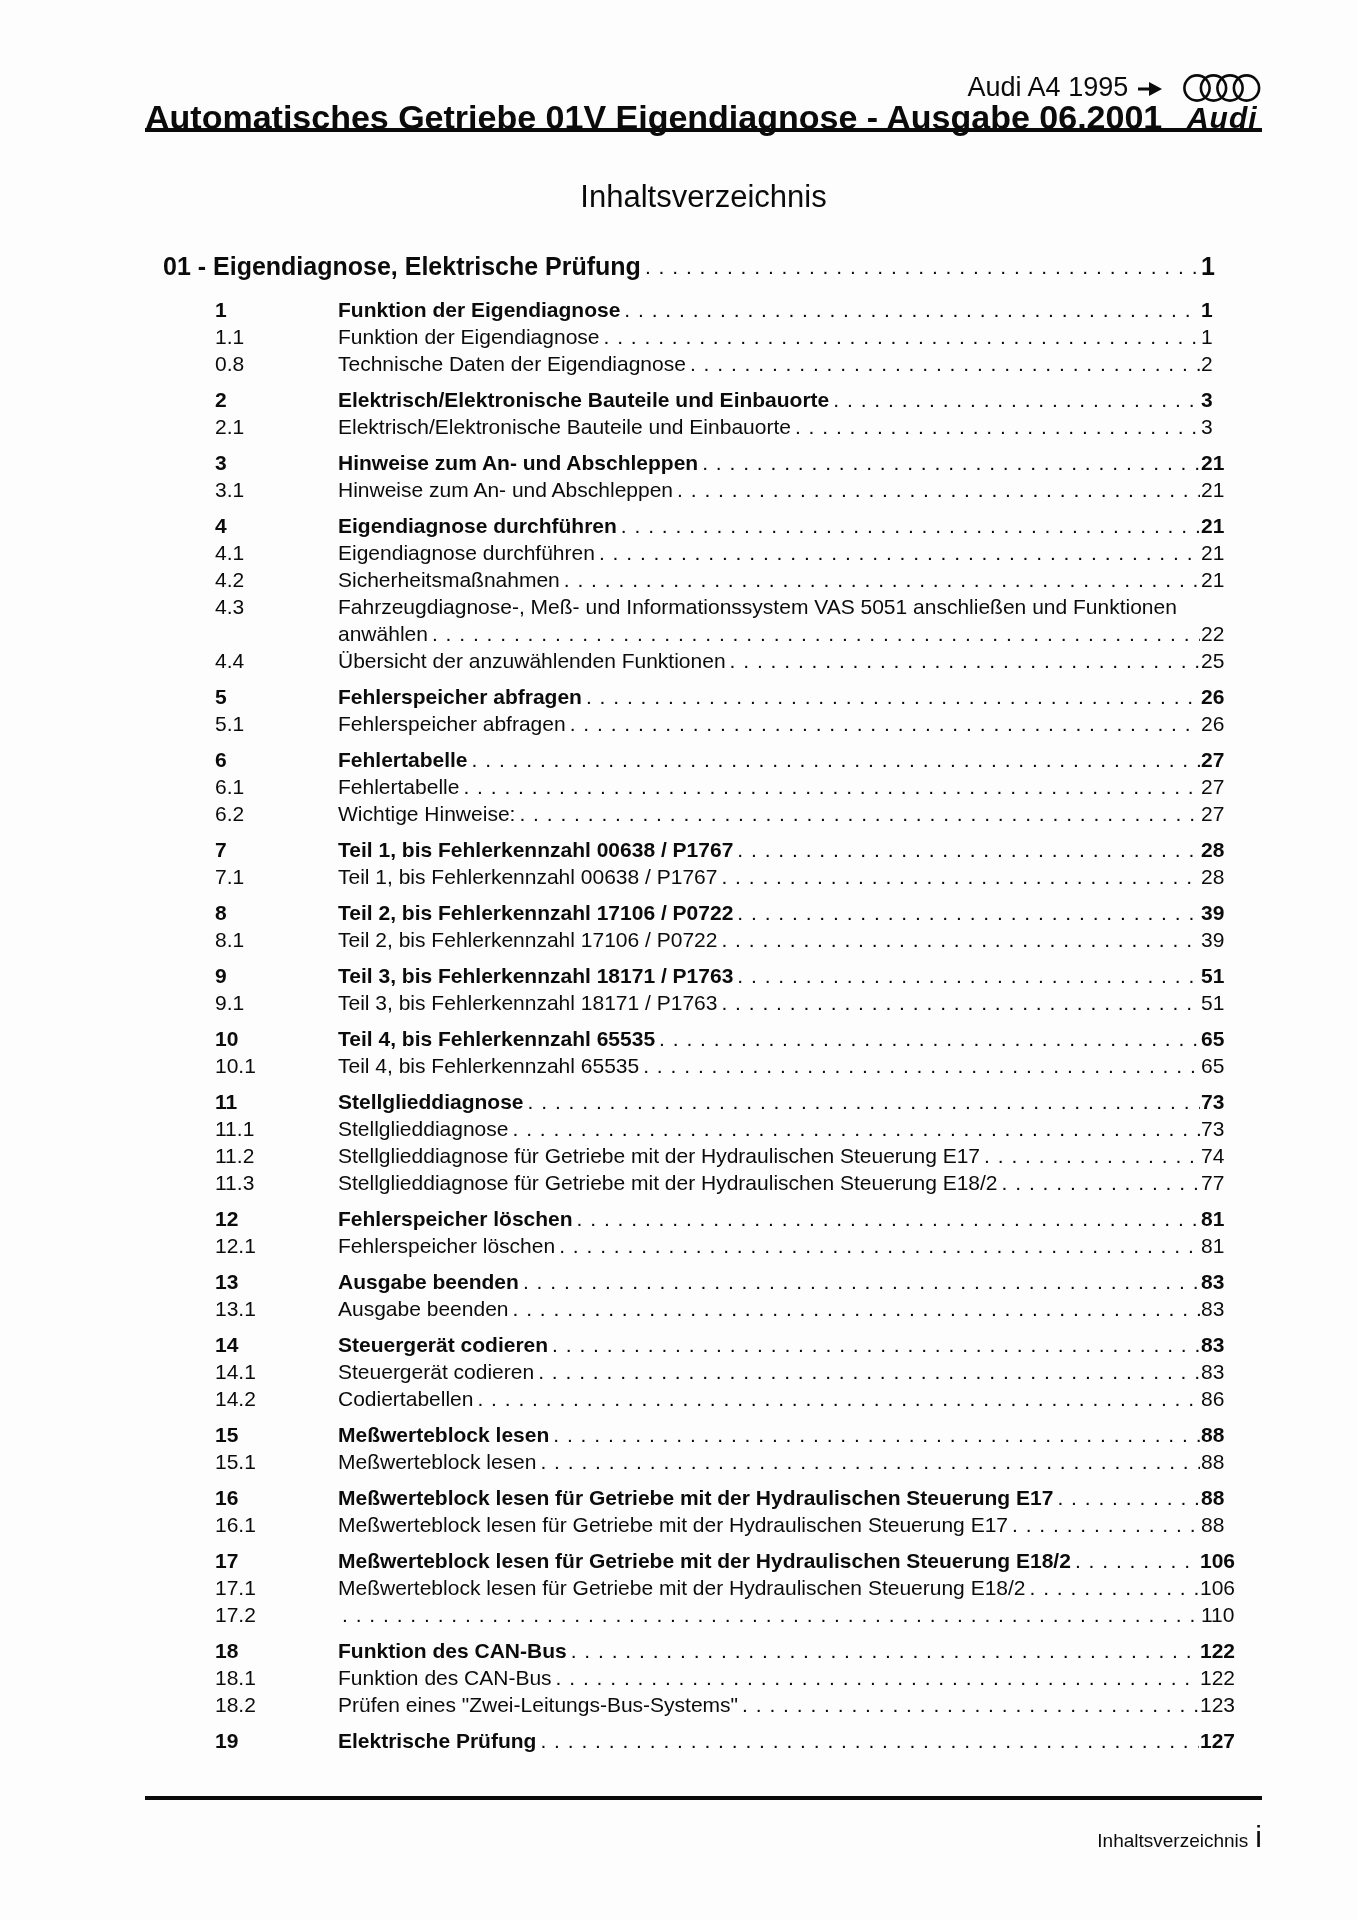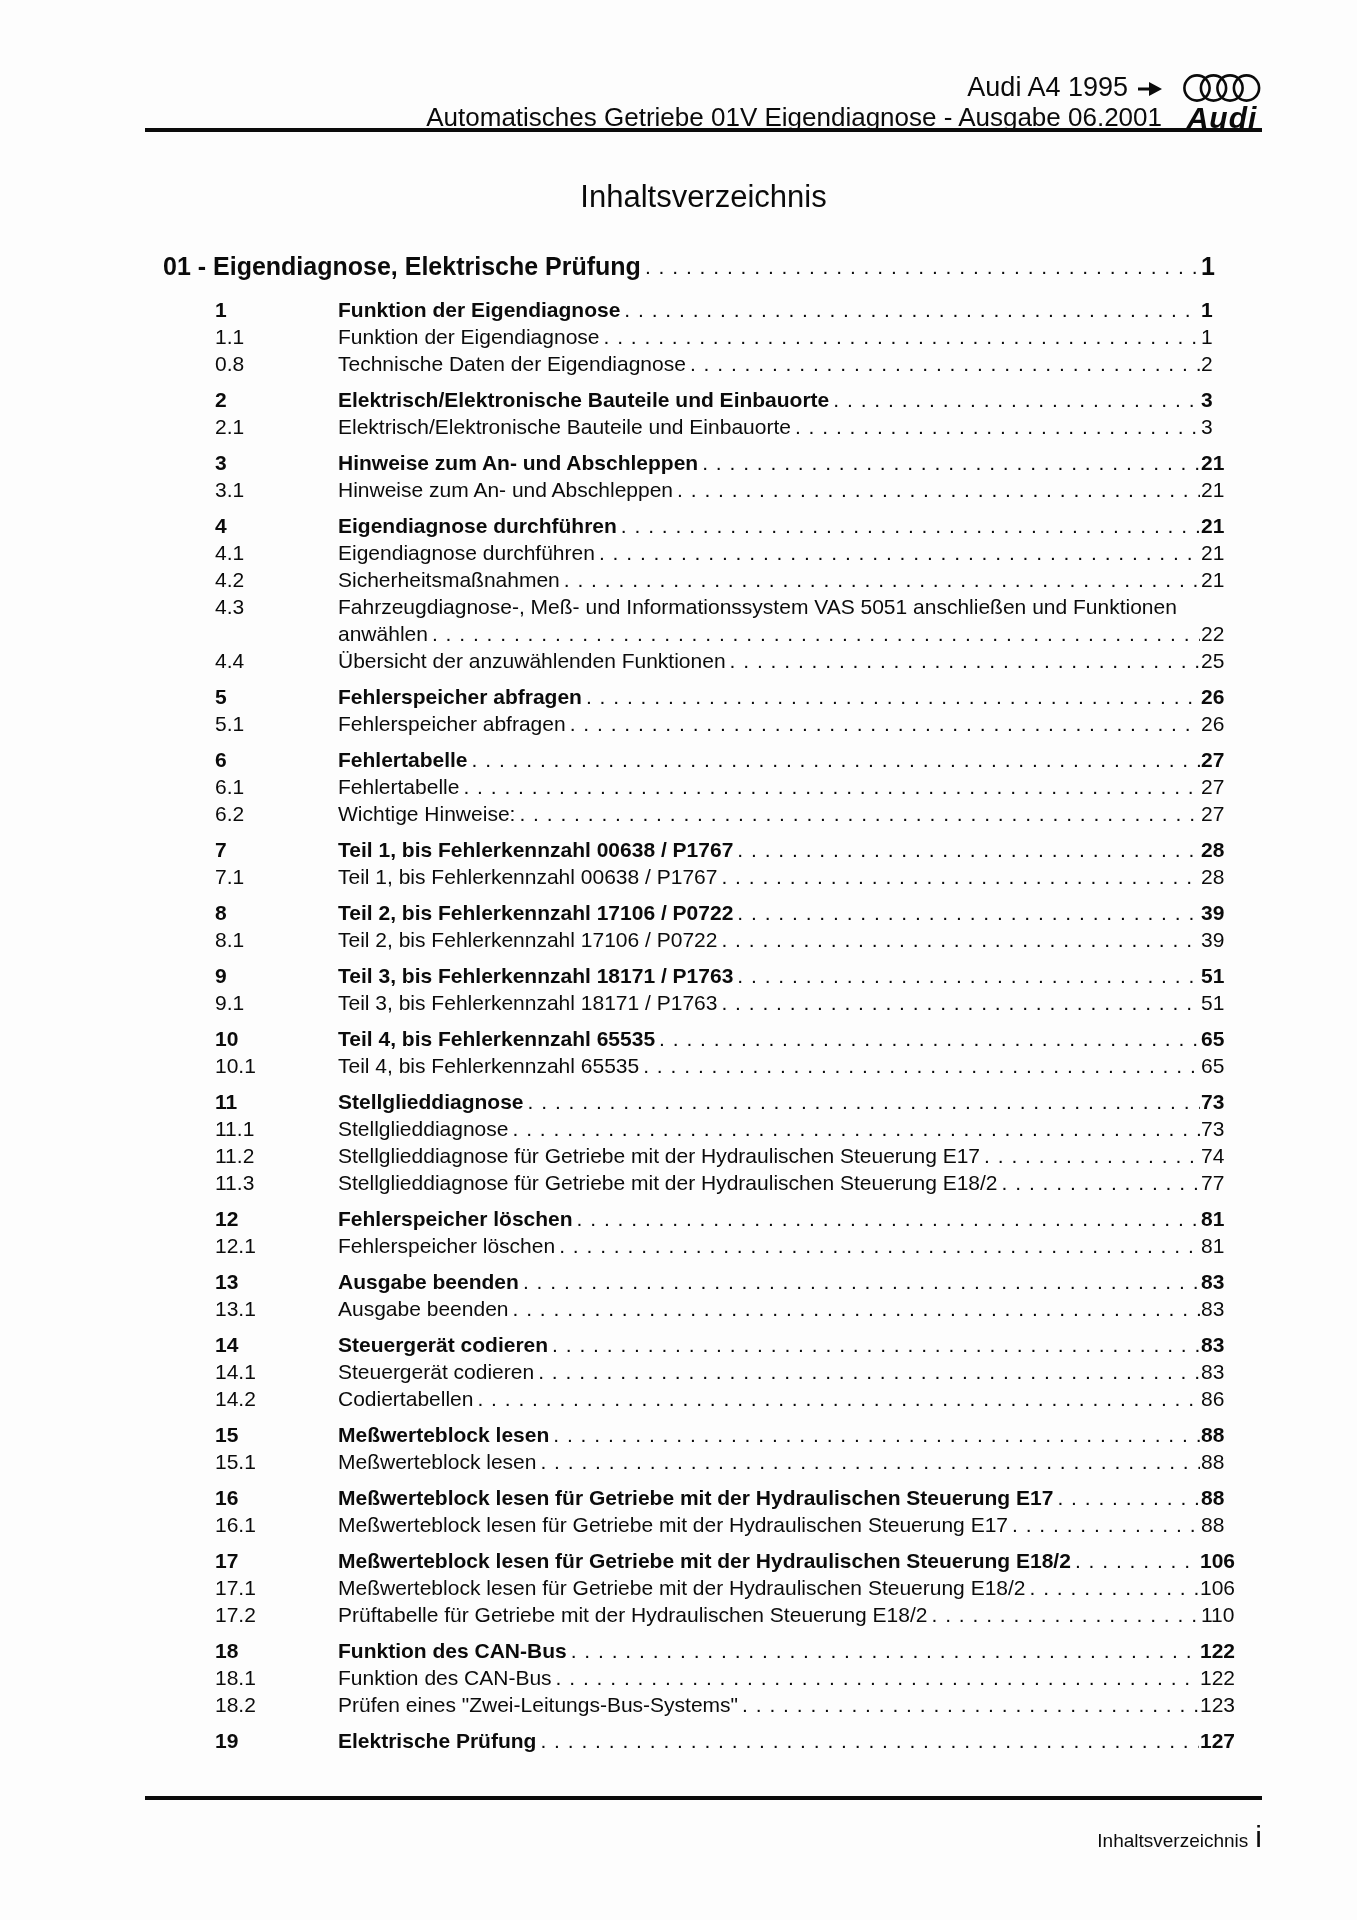--- a/index.html
+++ b/index.html
@@ -13,21 +13,21 @@
     font-family:"Liberation Sans", sans-serif;
     overflow:hidden;
   }
 
   
   .hdr { position:absolute; left:145px; top:72px; width:1117px; }
   .hdr-flex { display:flex; align-items:flex-start; }
   .hdr-text { flex:1 1 auto; text-align:right; padding-right:20px; }
   .hdr-line1 { font-size:27px; line-height:30px; white-space:nowrap; }
   .hdr-line1 .arrow { display:inline-block; margin-left:10px; vertical-align:-1px; }
-  .hdr-line2 { font-size:26px; font-weight:normal; line-height:29px; white-space:nowrap; }
+  .hdr-line2 { font-size:34px; font-weight:bold; line-height:29px; white-space:nowrap; }
   .hdr-logo { flex:0 0 auto; width:80px; text-align:center; }
   .hdr-logo svg { display:block; margin:0 auto; }
   .audi-word { display:block; font-size:30px; font-weight:bold; letter-spacing:1px; line-height:26px; margin-top:1px; font-style:italic; }
   .rule { position:absolute; left:145px; width:1117px; height:4px; background:#0b0b0b; }
   .rule-top { top:128px; }
   .rule-bottom { top:1796px; }
 
   
   .doc-title { position:absolute; left:145px; top:179px; width:1117px; text-align:center;
                font-size:31px; font-weight:400; }
@@ -516,21 +516,20 @@
             <span class="t">Meßwerteblock lesen für Getriebe mit der Hydraulischen Steuerung E18/2</span>
             <span class="dots"></span>
             <span class="p">106</span>
           </div>
         </div>
       </div>
       <div class="row sub">
         <span class="num">17.2</span>
         <div class="content">
           <div class="line">
-            <span class="t">Prüftabelle für Getriebe mit der Hydraulischen Steuerung E18/2</span>
             <span class="dots"></span>
             <span class="p">110</span>
           </div>
         </div>
       </div>
       <div class="row main">
         <span class="num">18</span>
         <div class="content">
           <div class="line">
             <span class="t">Funktion des CAN-Bus</span>

